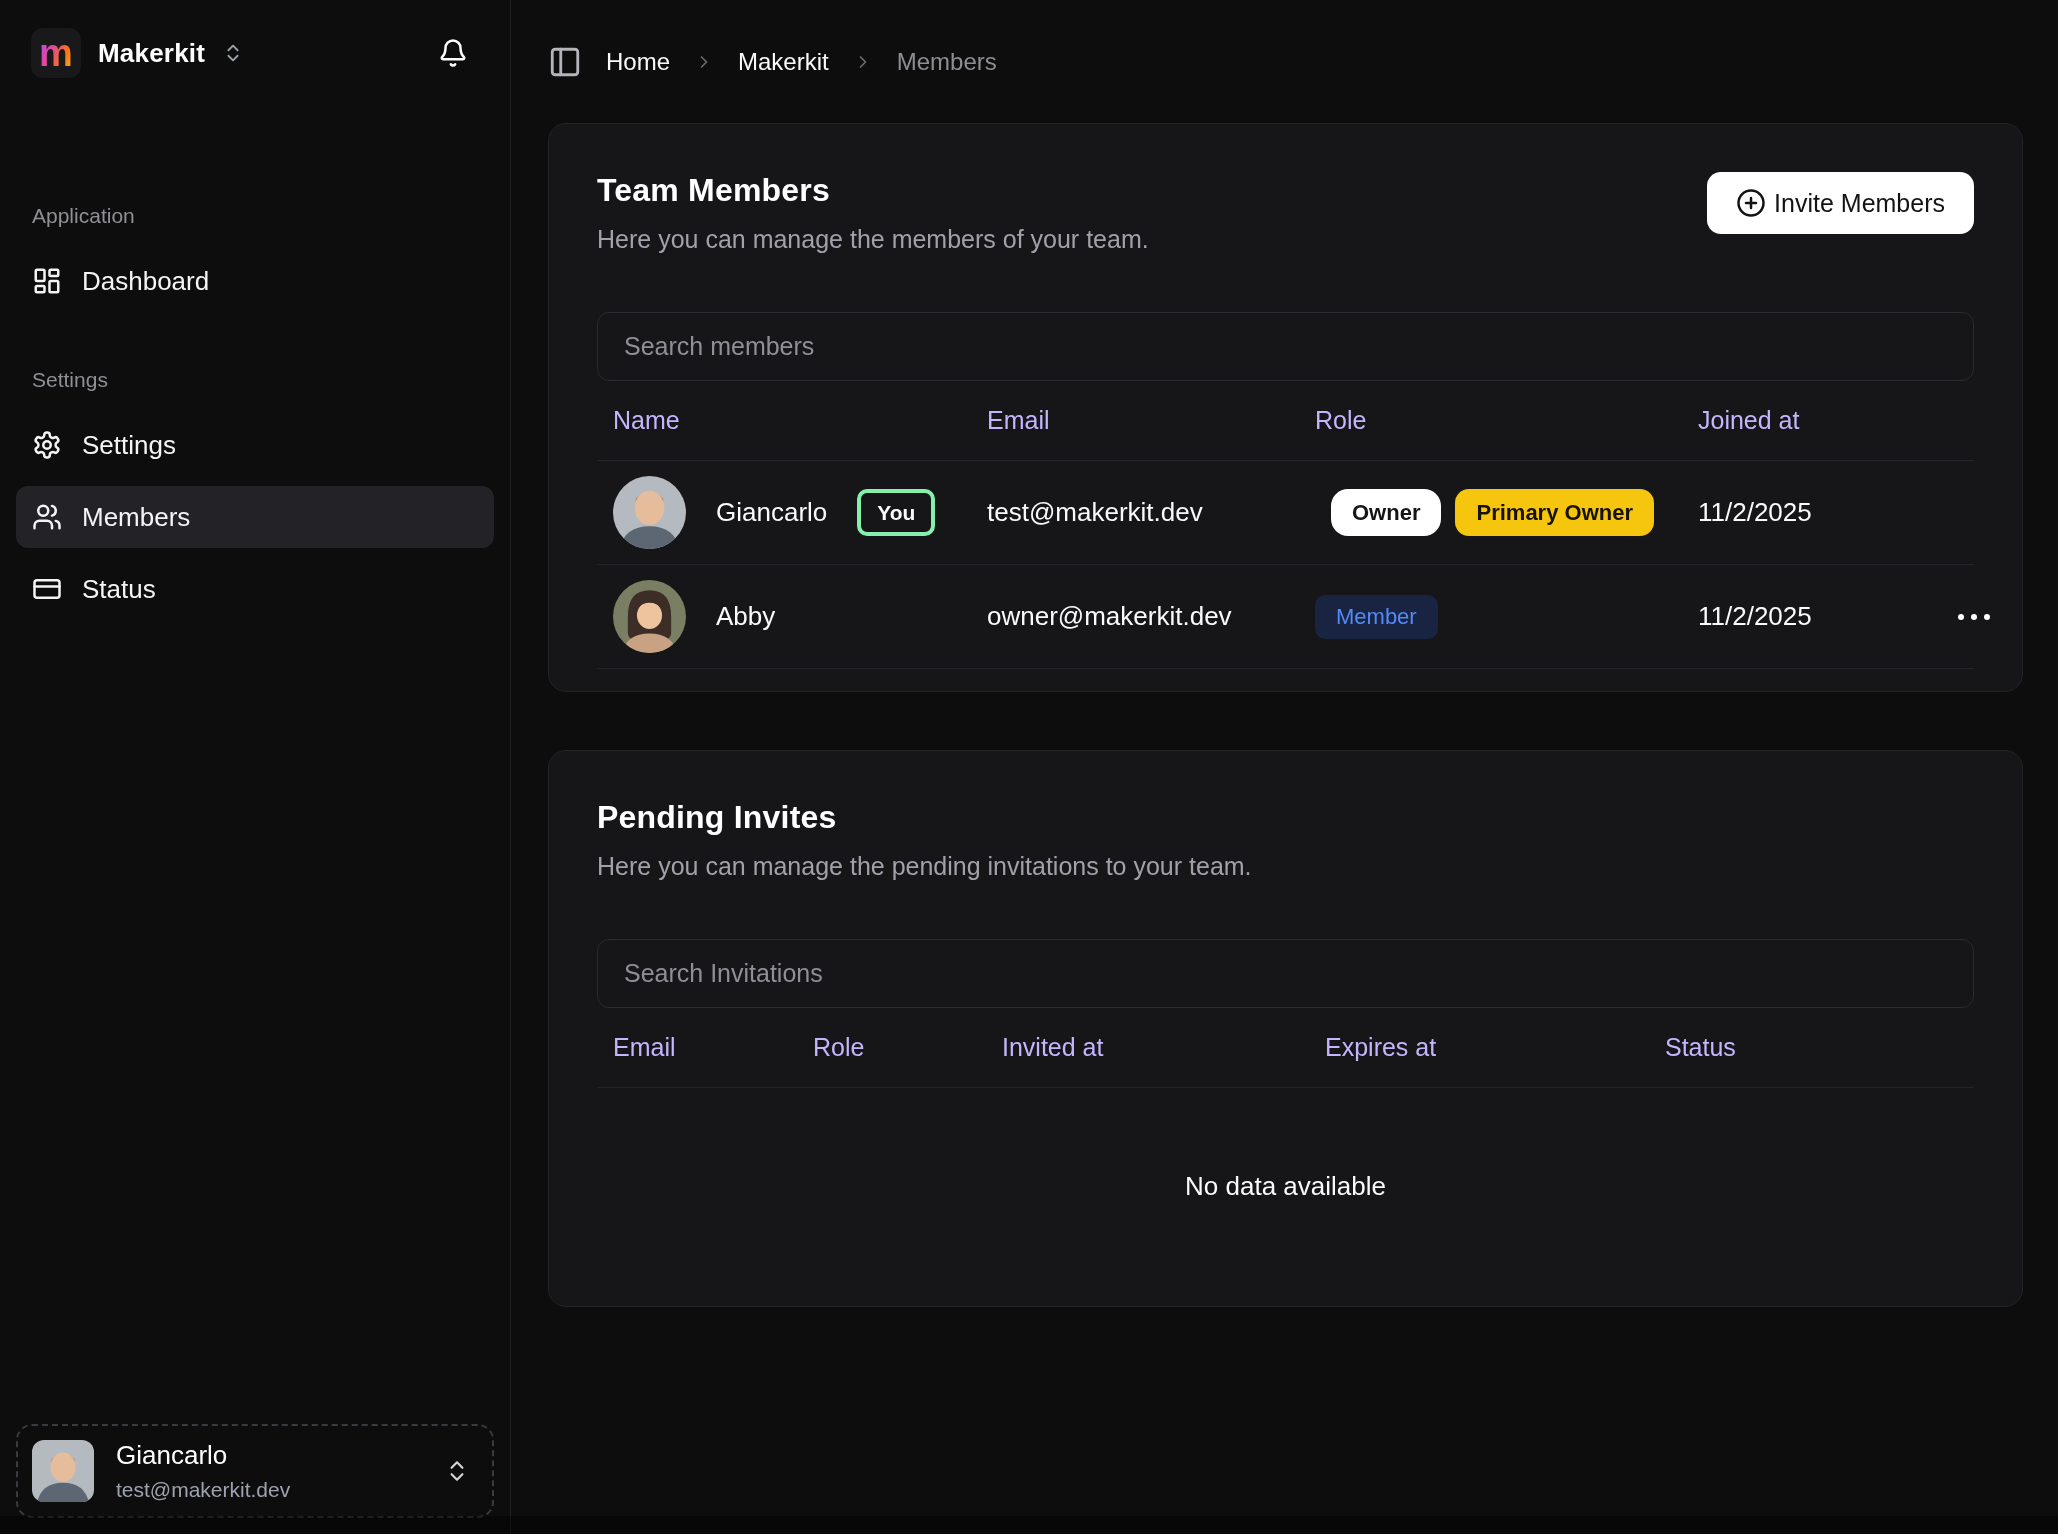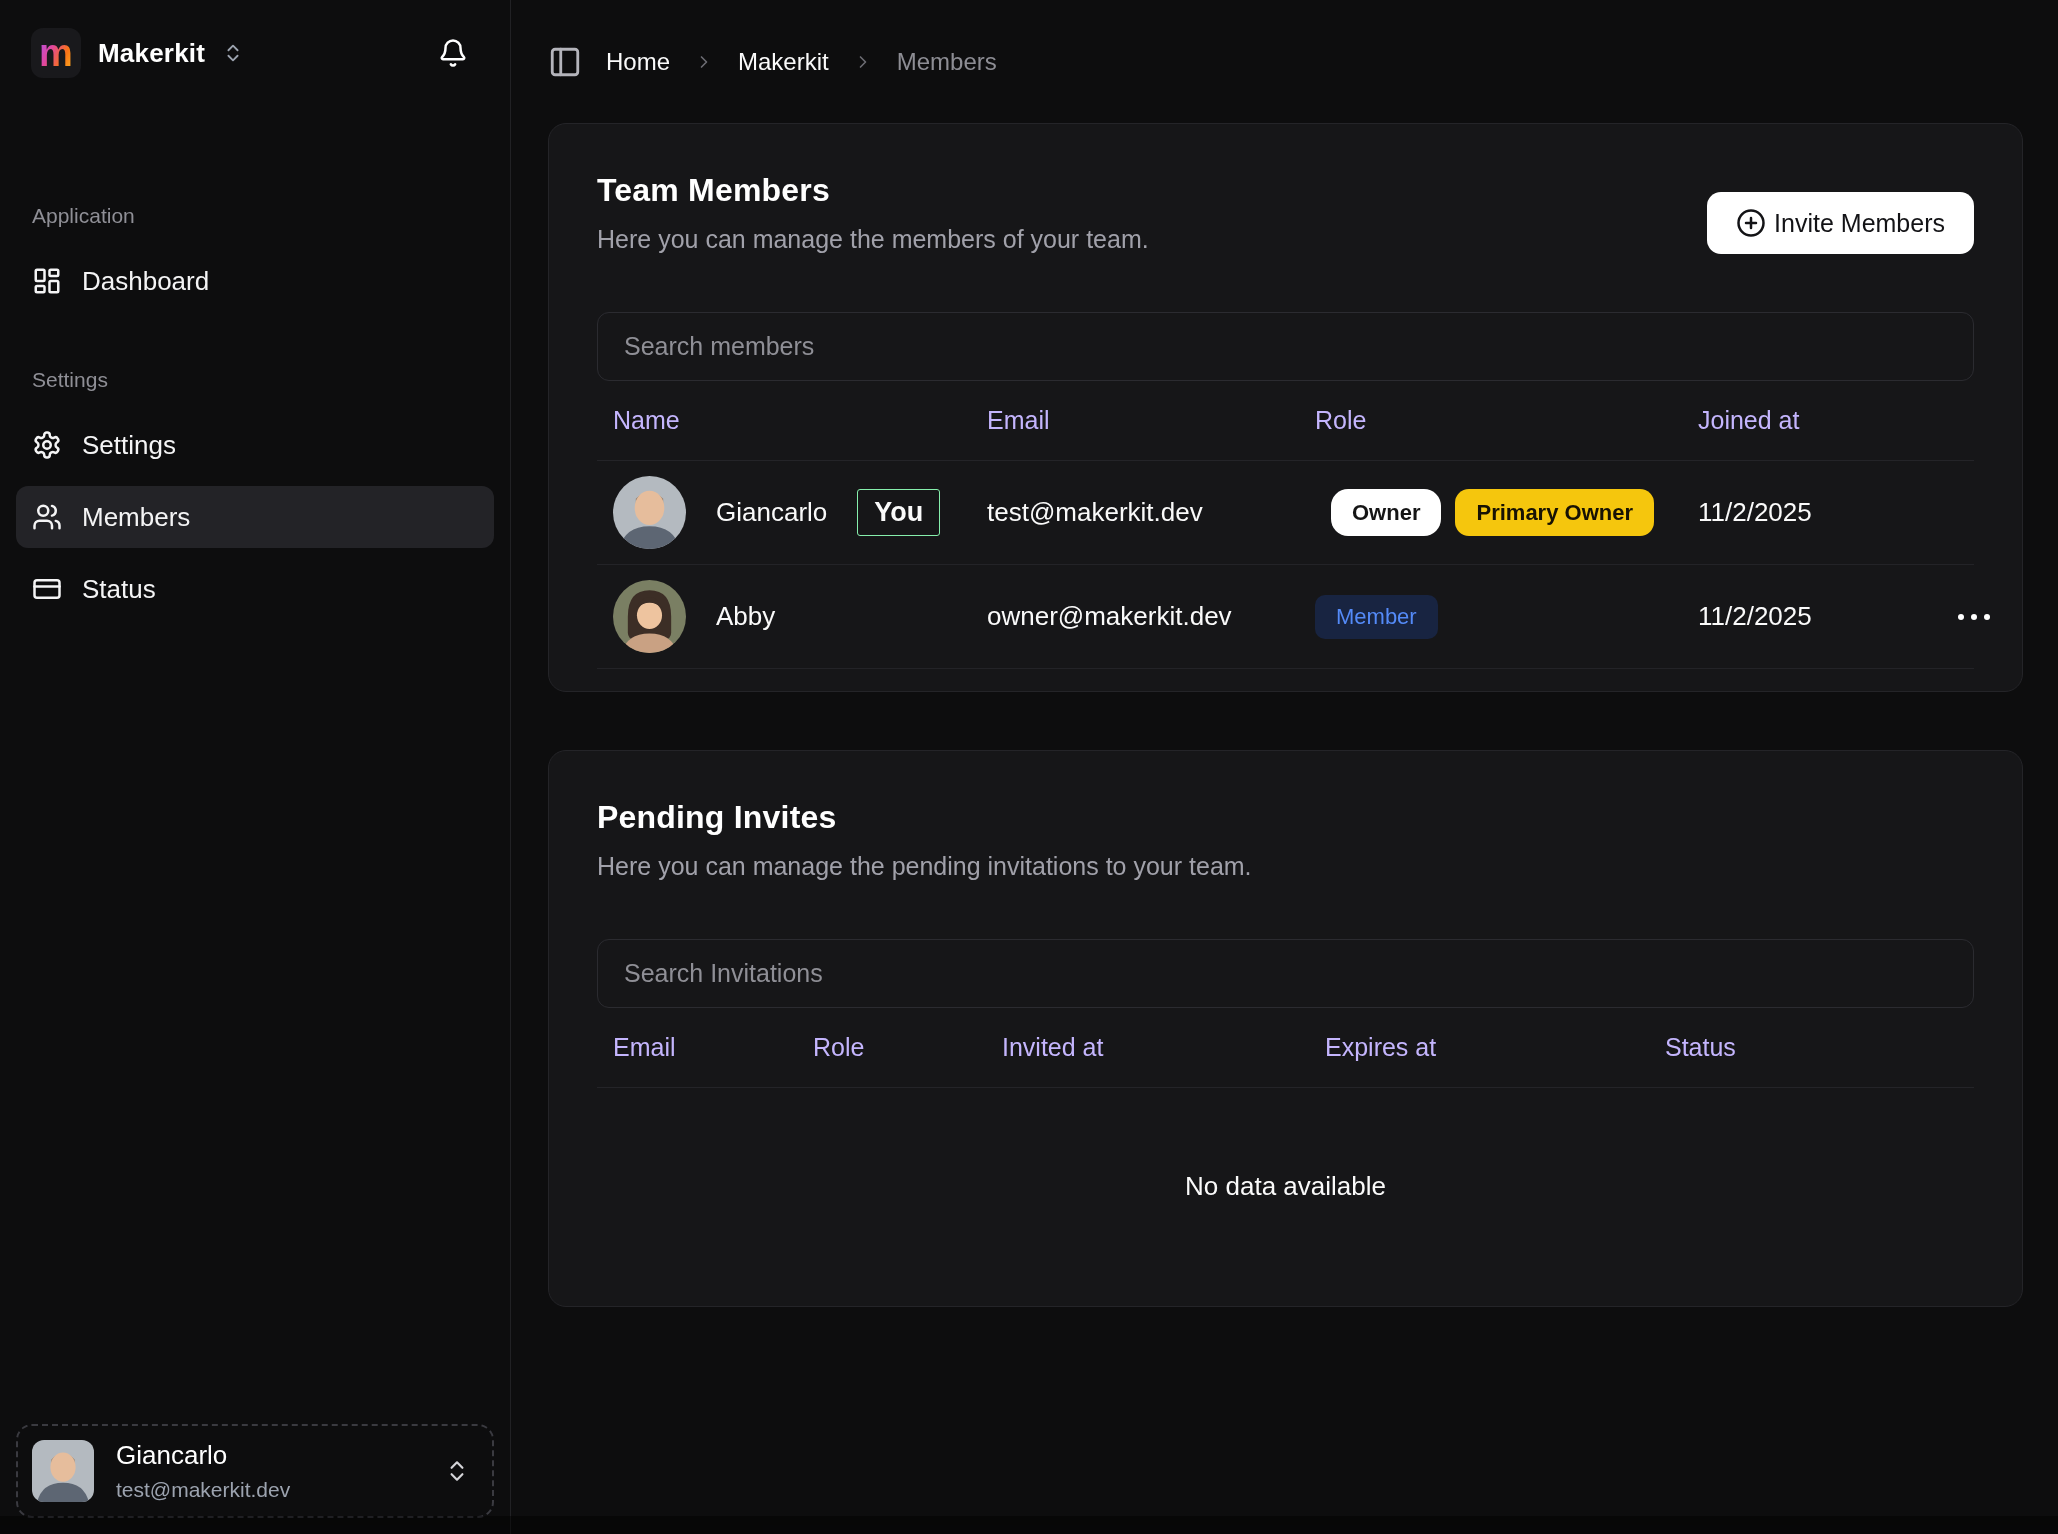--- a/index.html
+++ b/index.html
@@ -44,38 +44,38 @@
   
   main { flex:1; display:flex; flex-direction:column; padding:45px 35px 0 37px; overflow:hidden; }
   .breadcrumb { display:flex; align-items:center; gap:24px; margin-bottom:44px; font-size:24px; }
   .panel-btn { background:none; border:none; padding:0; color:#b4b4bb; cursor:pointer; display:flex; }
   .bc-link { color:#fafafa; cursor:pointer; }
   .bc-sep { color:#6b6b72; display:flex; }
   .bc-current { color:#8d8d94; }
 
   .card { background:#161618; border:1px solid #242428; border-radius:18px; padding:48px 48px 22px; }
   .card + .card { margin-top:58px; }
-  .card-head { display:flex; align-items:flex-end; justify-content:space-between; }
+  .card-head { display:flex; align-items:flex-start; justify-content:space-between; }
   .card-title { font-size:32px; font-weight:700; margin:0 0 16px; letter-spacing:.2px; color:#fff; }
   .card-sub { font-size:25px; color:#a1a1aa; }
   .invite-btn { display:flex; align-items:center; gap:8px; height:62px; padding:0 29px; background:#fff; color:#131316; border:none; border-radius:14px; font-size:25px; font-weight:500; font-family:inherit; cursor:pointer; }
   .invite-btn svg { width:30px; height:30px; }
 
   .search { margin-top:58px; width:100%; height:69px; background:transparent; border:1px solid #2b2b30; border-radius:12px; padding:0 26px; font-size:25px; color:#fafafa; font-family:inherit; outline:none; }
   .search::placeholder { color:#8f8f96; }
 
   .thead { display:grid; height:80px; align-items:center; font-size:25px; color:#c4b5fd; border-bottom:1px solid #242428; }
   .trow  { display:grid; height:104px; align-items:center; font-size:26px; border-bottom:1px solid #232327; }
   .members-grid { grid-template-columns:390px 328px 383px 250px 1fr; }
   .invites-grid { grid-template-columns:216px 189px 323px 340px 1fr; }
   .thead > div:first-child, .trow > div:first-child { padding-left:16px; }
 
   .cell-name { display:flex; align-items:center; gap:30px; }
   .avatar { width:73px; height:73px; border-radius:50%; overflow:hidden; flex:none; }
-  .you-badge { font-size:27px; font-weight:600; color:#fafafa; border:1px solid #86efac; border-radius:3px; padding:9px 16px; line-height:1; }
+  .you-badge { font-size:21px; font-weight:600; color:#fafafa; border:4px solid #86efac; border-radius:10px; padding:9px 16px; line-height:1; }
   .role-cell { display:flex; align-items:center; gap:14px; }
   .badge { display:inline-flex; align-items:center; height:47px; padding:0 21px; border-radius:14px; font-weight:600; font-size:22px; line-height:1; }
   .badge.white { background:#ffffff; color:#151515; border-radius:17px;margin-left:16px; }
   .badge.yellow { background:#f5c60d; color:#171204; }
   .badge.blue { background:#182441; color:#548af7; height:44px; border-radius:10px; font-weight:500; }
   .actions-cell { display:flex; justify-content:flex-end; padding-right:46px; }
   .dots-btn { background:none; border:none; padding:10px; cursor:pointer; display:flex; gap:7px; }
   .dots-btn i { width:6px; height:6px; border-radius:50%; background:#fff; }
 
   .empty { height:196px; display:flex; align-items:center; justify-content:center; font-size:26px; color:#fafafa; }

